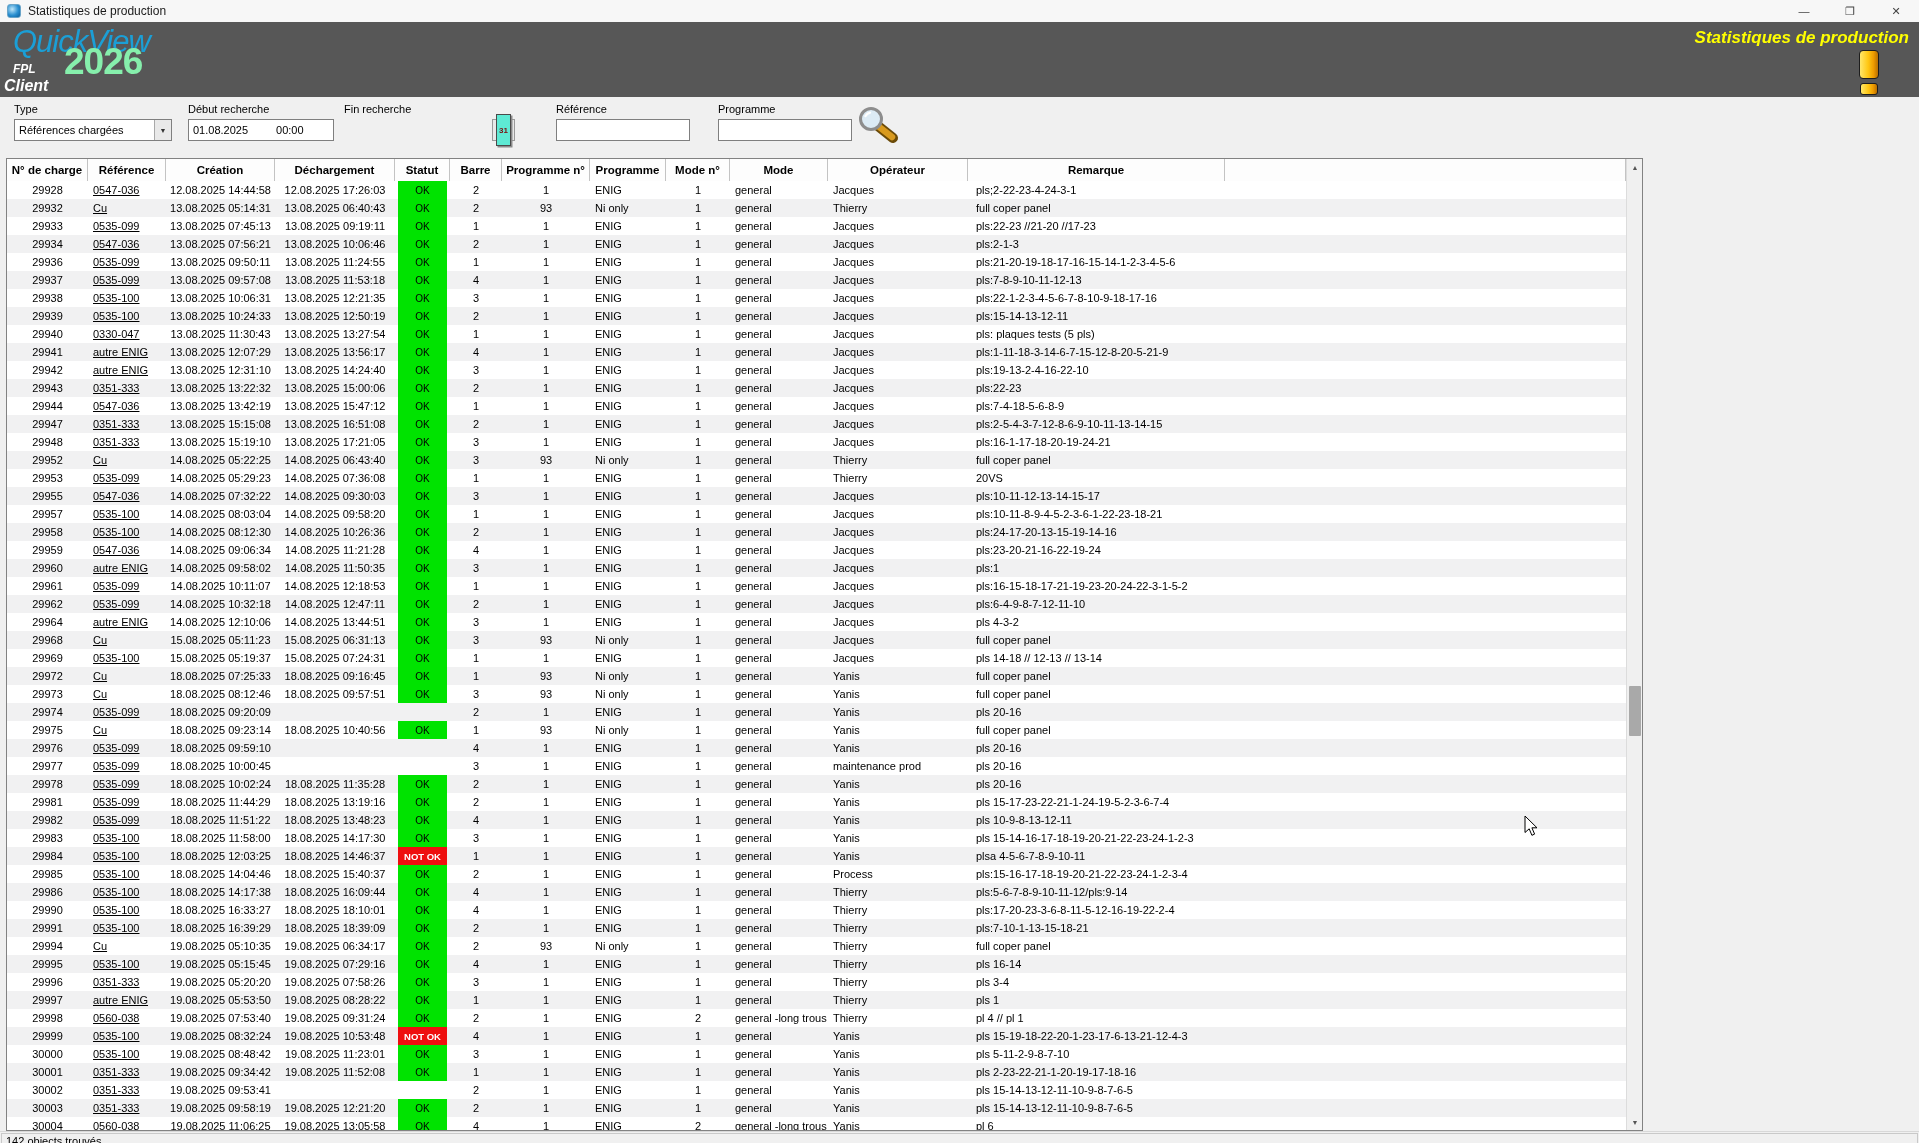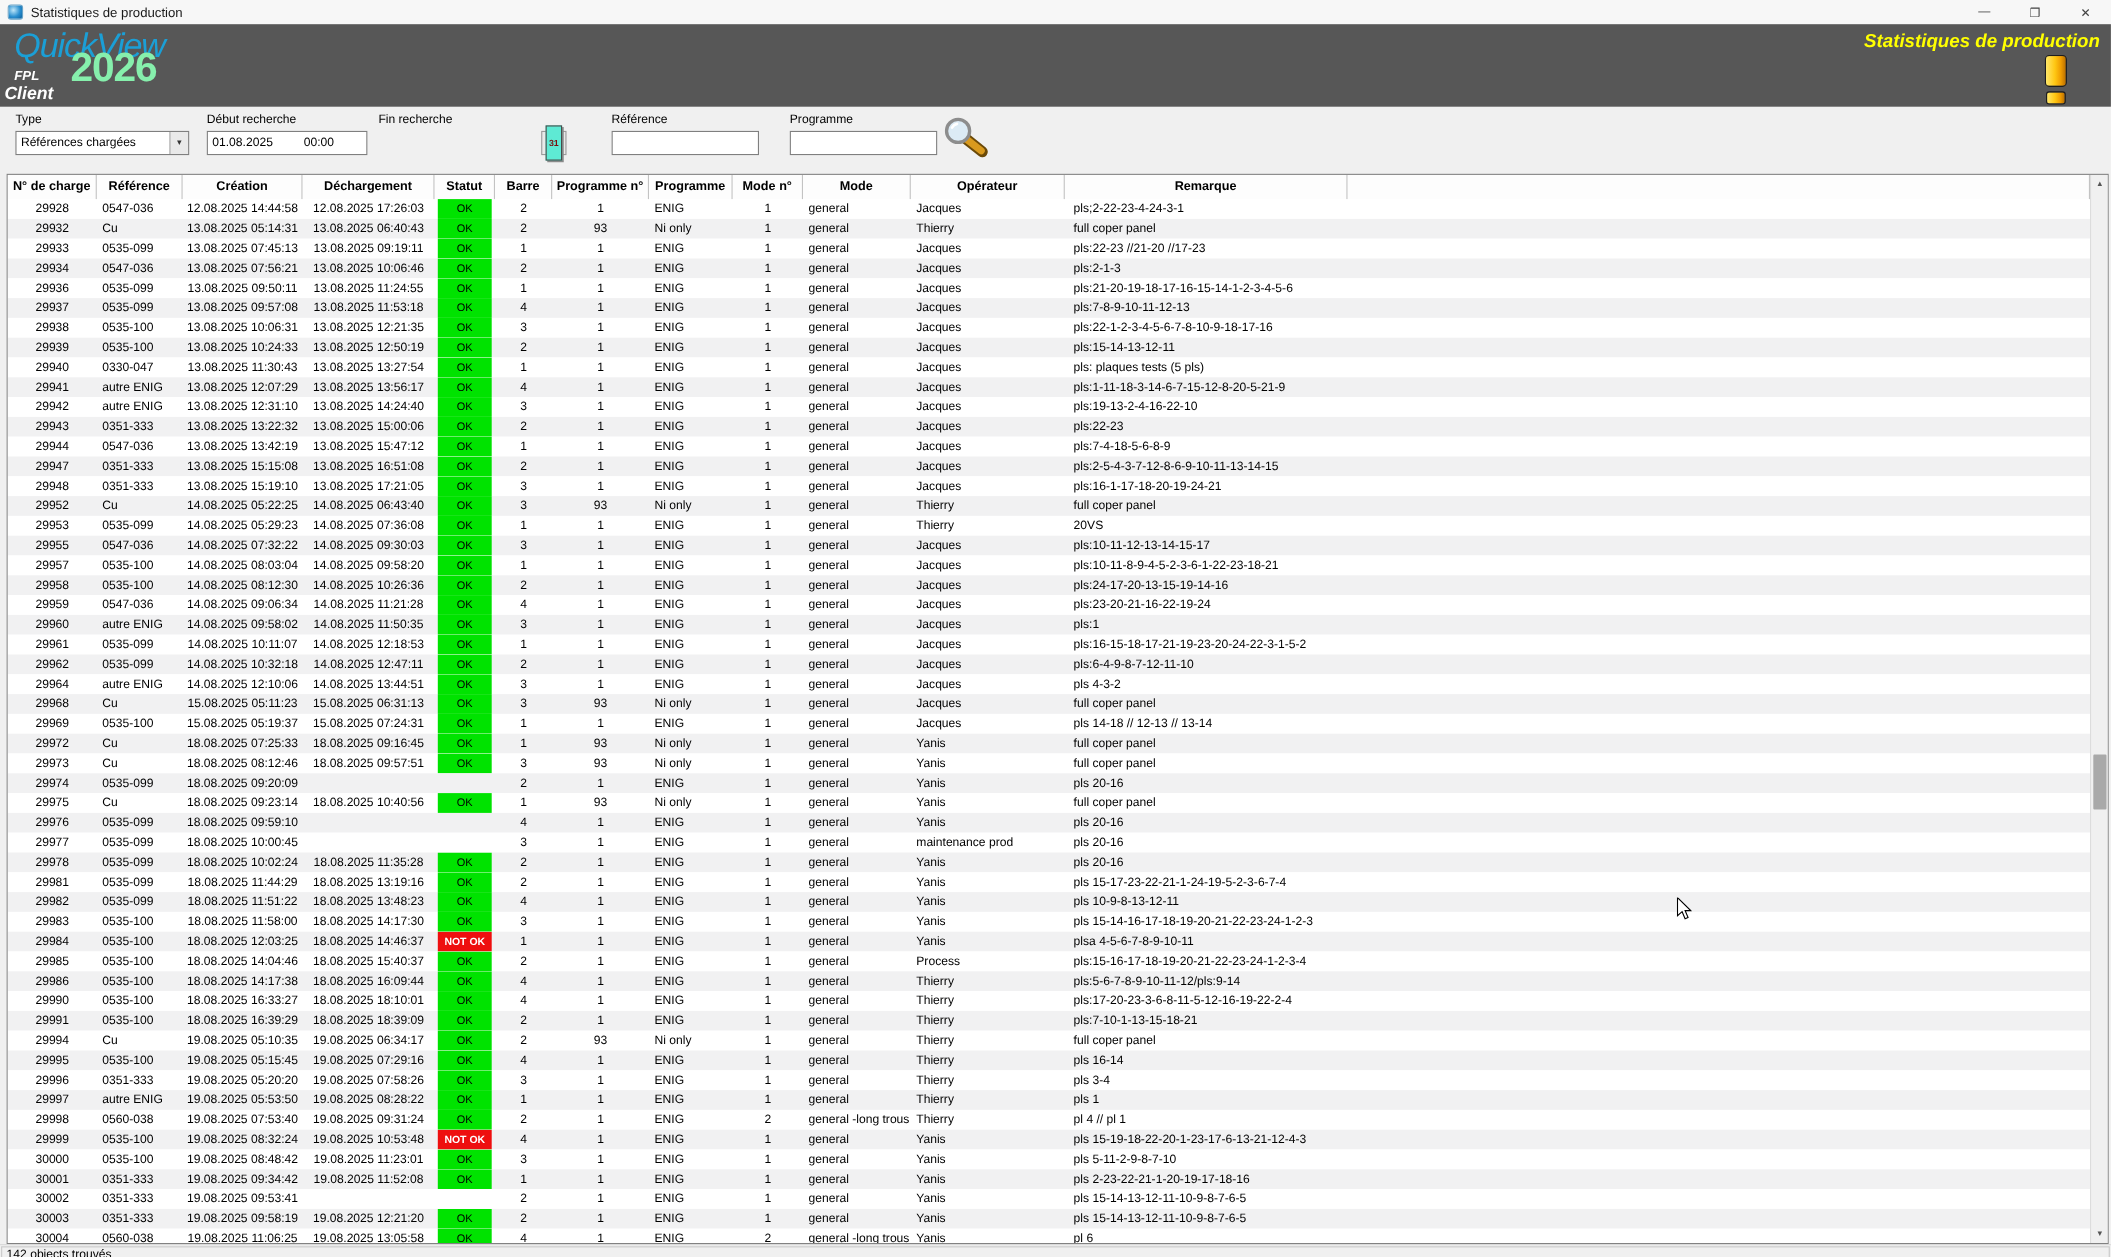--- a/index.html
+++ b/index.html
@@ -35,30 +35,30 @@
   .fbox{position:absolute;top:119px;height:22px;background:#fff;border:1px solid #7f7f7f;display:flex;align-items:center;overflow:hidden;gap:28px;}
   .fbox .txt{font-size:11px;padding-left:4px;flex:1;white-space:nowrap;}
   .drop-btn{width:17px;height:100%;background:#e9e9e9;border-left:1px solid #a9a9a9;display:flex;align-items:center;justify-content:center;font-size:7px;color:#333;flex:0 0 auto;}
   .time-txt{font-size:11px;width:40px;flex:0 0 auto;}
   .spinner{width:15px;height:100%;flex:0 0 auto;display:flex;flex-direction:column;border-left:1px solid #c9c9c9;}
   .spin-up,.spin-dn{flex:1;display:flex;align-items:center;justify-content:center;font-size:5px;color:#333;background:#efefef;border:1px solid #bdbdbd;}
   .cal-btn{position:absolute;top:119px;left:492px;width:23px;height:22px;background:#e9e9e9;border:1px solid #9a9a9a;display:flex;align-items:center;justify-content:center;}
   .cal-page{width:15px;height:32px;background:#5eead4;border:1px solid #4a4a4a;box-shadow:1.5px 1.5px 0 #8a8a8a;font-size:8px;font-weight:bold;color:#7a1010;display:flex;align-items:center;justify-content:center;}
   .search-glass{position:absolute;left:856px;top:104px;}
   
-  .listview{position:absolute;left:6px;top:158px;width:1911px;height:973px;background:#fff;border:1px solid #828282;overflow:hidden;}
+  .listview{position:absolute;left:6px;top:158px;width:1637px;height:973px;background:#fff;border:1px solid #828282;overflow:hidden;}
   .grid-content{position:absolute;left:0;top:0;right:16px;bottom:0;overflow:hidden;}
   .gridrow{display:grid;grid-template-columns:81px 78px 109px 120px 55px 52px 88px 76px 64px 98px 140px 257px minmax(0,1fr);}
   .gridhead{height:22px;background:#fdfdfd;}
   .hcell{display:flex;align-items:center;justify-content:center;font-weight:bold;font-size:11.5px;border-right:1px solid #c3c3c3;overflow:hidden;white-space:nowrap;}
   .trow{height:18px;background:#fff;}
   .trow.alt{background:#f1f1f2;}
   .cell{font-size:11px;display:flex;align-items:center;overflow:hidden;white-space:nowrap;}
   .c0,.c2,.c3,.c5,.c6,.c8{justify-content:center;}
-  .c1{padding-left:5px;}
+  .c1{padding-left:5px;text-decoration:underline;}
   .c7,.c9,.c10{padding-left:5px;}
   .c11{padding-left:8px;}
   .c4{padding:0;}
   .badge{flex:1;height:100%;margin:0 3px;display:flex;align-items:center;justify-content:center;font-size:10px;}
   .badge.ok{background:var(--ok-green);color:#000;}
   .badge.nok{background:var(--not-ok-red);color:#fff;font-weight:bold;font-size:9.5px;}
   
   .vscroll{position:absolute;top:0;right:0;width:16px;height:100%;background:#f0f0f0;border-left:1px solid #dcdcdc;}
   .scroll-arrow{position:absolute;left:0;width:16px;height:16px;display:flex;align-items:center;justify-content:center;font-size:7px;color:#555;}
   .scroll-thumb{position:absolute;left:2px;width:12px;background:#a9a9a9;border-radius:1px;}

